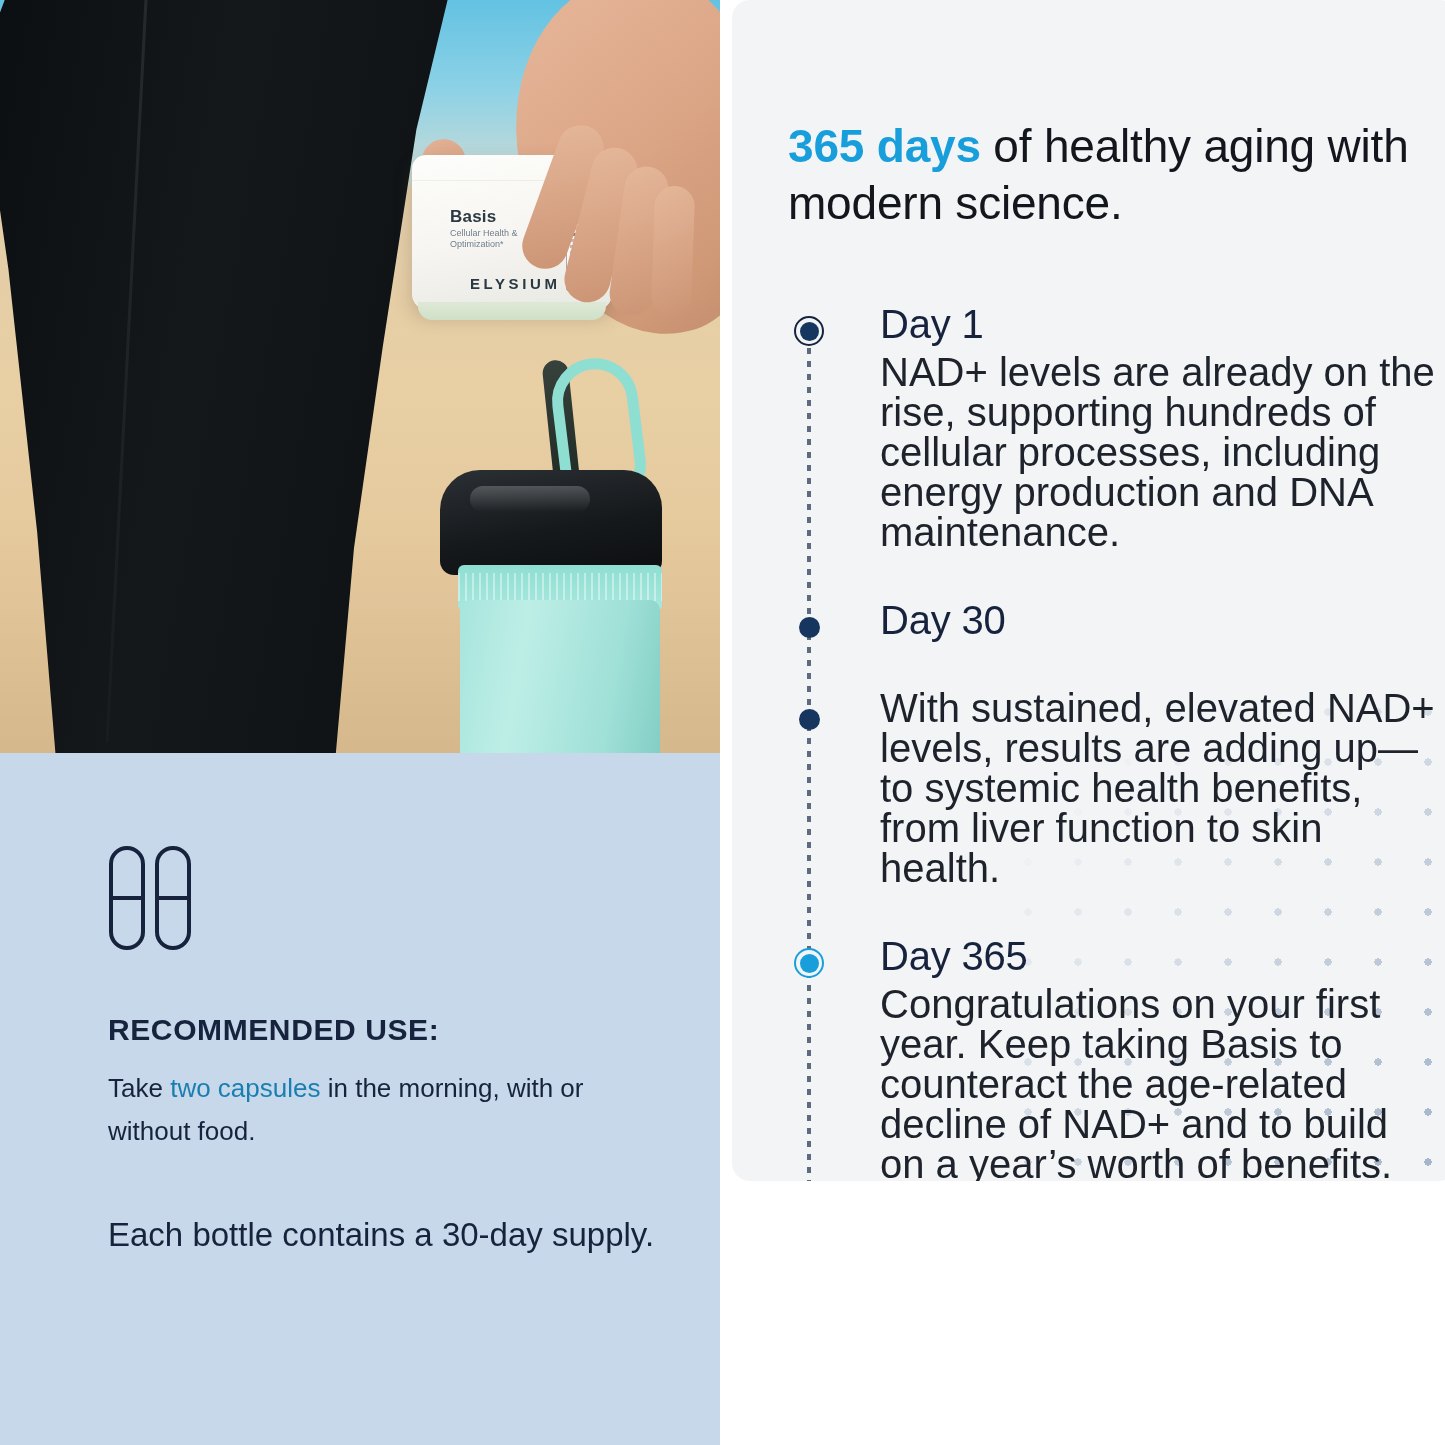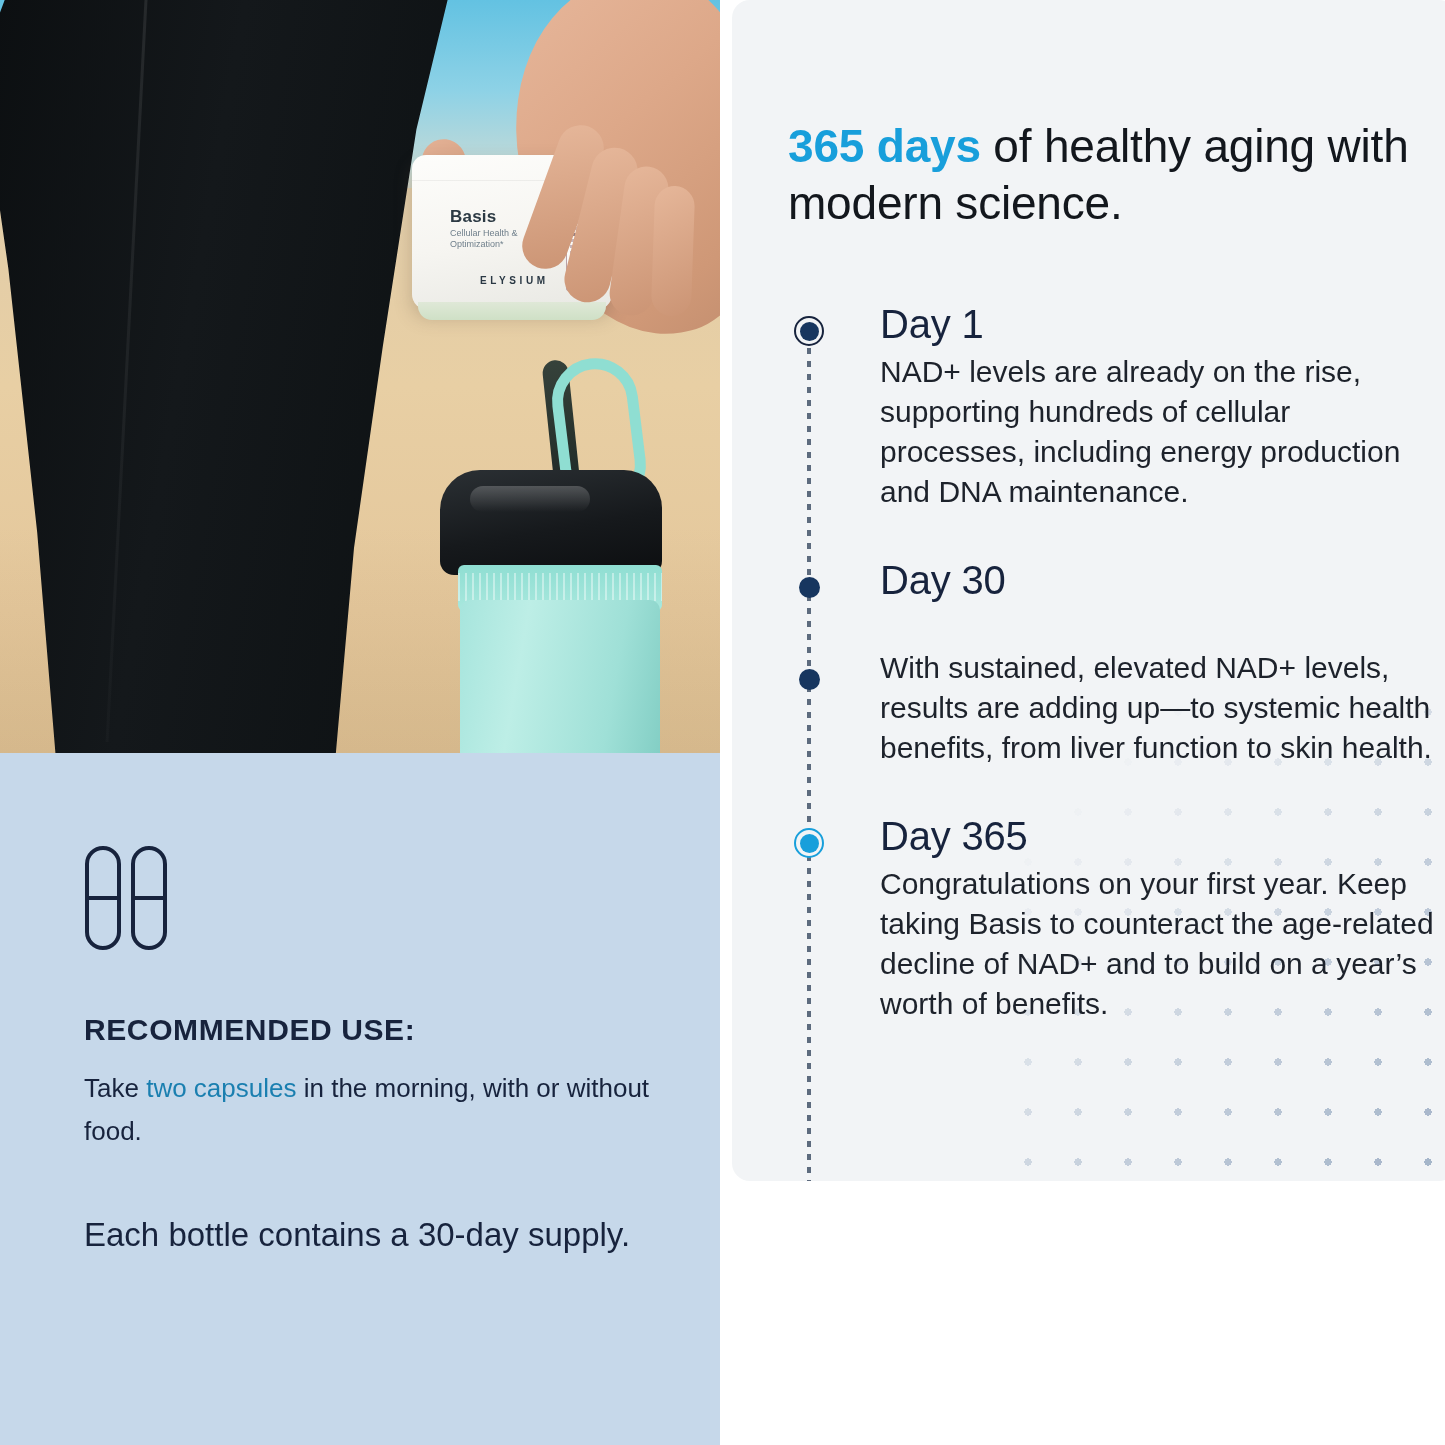--- a/index.html
+++ b/index.html
@@ -81,22 +81,22 @@
   }
   .jar-text-basis {
     position:absolute; left:38px; top:52px;
     font-size:17px; font-weight:700; color:#2c3a44; letter-spacing:.2px;
   }
   .jar-text-sub {
     position:absolute; left:38px; top:73px; width:120px;
     font-size:9px; line-height:11px; color:#70808c; font-weight:400;
   }
   .jar-text-brand {
-    position:absolute; left:68px; top:120px;
-    font-size:10px; font-weight:600; color:#2a3844; letter-spacing:3.6px;
+    position:absolute; left:58px; top:120px;
+    font-size:15px; font-weight:600; color:#2a3844; letter-spacing:3.6px;
   }
   .jar-facts {
     position:absolute; right:6px; top:38px; width:40px; height:98px;
     background:#fbfaf7; border:1px solid #b9a1a7; border-radius:2px;
     overflow:hidden;
   }
   .jar-facts .fl { height:3px; margin:3px 3px; background:#c7b5ba; }
   .jar-facts .fl.w { width:60%; }
   .jar-facts .fl.d { background:#8f7b81; }
   
@@ -142,21 +142,21 @@
   .clip-metal {
     position:absolute; left:612px; top:492px; width:34px; height:42px;
     background:linear-gradient(160deg,#cdae6d,#9d8148); border-radius:4px;
     transform:rotate(-8deg);
   }
 
   
   .use-panel {
     position:absolute; left:0; top:753px; width:720px; height:692px;
     background:#c6d8ea;
-    padding:92px 64px 0 84px;
+    padding:92px 64px 0 108px;
   }
   .capsules-icon { width:84px; height:106px; display:block; margin-bottom:62px; }
   .use-heading {
     font-size:30px; font-weight:700; letter-spacing:.6px;
     color:#17233d; margin-bottom:20px;
   }
   .use-body {
     font-size:26px; line-height:43px; color:#17233d; font-weight:400;
     max-width:600px; margin-bottom:60px;
   }
@@ -208,21 +208,21 @@
     position:absolute; width:19px; height:19px; border-radius:50%;
     background:#17365f; left:5.5px; top:5.5px;
   }
   .tl-marker .core.cyan { background:#189fdb; }
   .tl-marker.plain .core { width:21px; height:21px; left:4.5px; top:4.5px; }
   .tl-day {
     font-size:40px; font-weight:400; color:#17233d; line-height:48px;
     letter-spacing:-.2px; margin-bottom:4px;
   }
   .tl-desc {
-    font-size:30px; line-height:40px; color:#1d222b; font-weight:400;
+    font-size:40px; line-height:40px; color:#1d222b; font-weight:400;
     max-width:560px;
   }
 </style>
 </head>
 <body>
 
 <div class="sheet">
 
   <div class="left-col">
 

